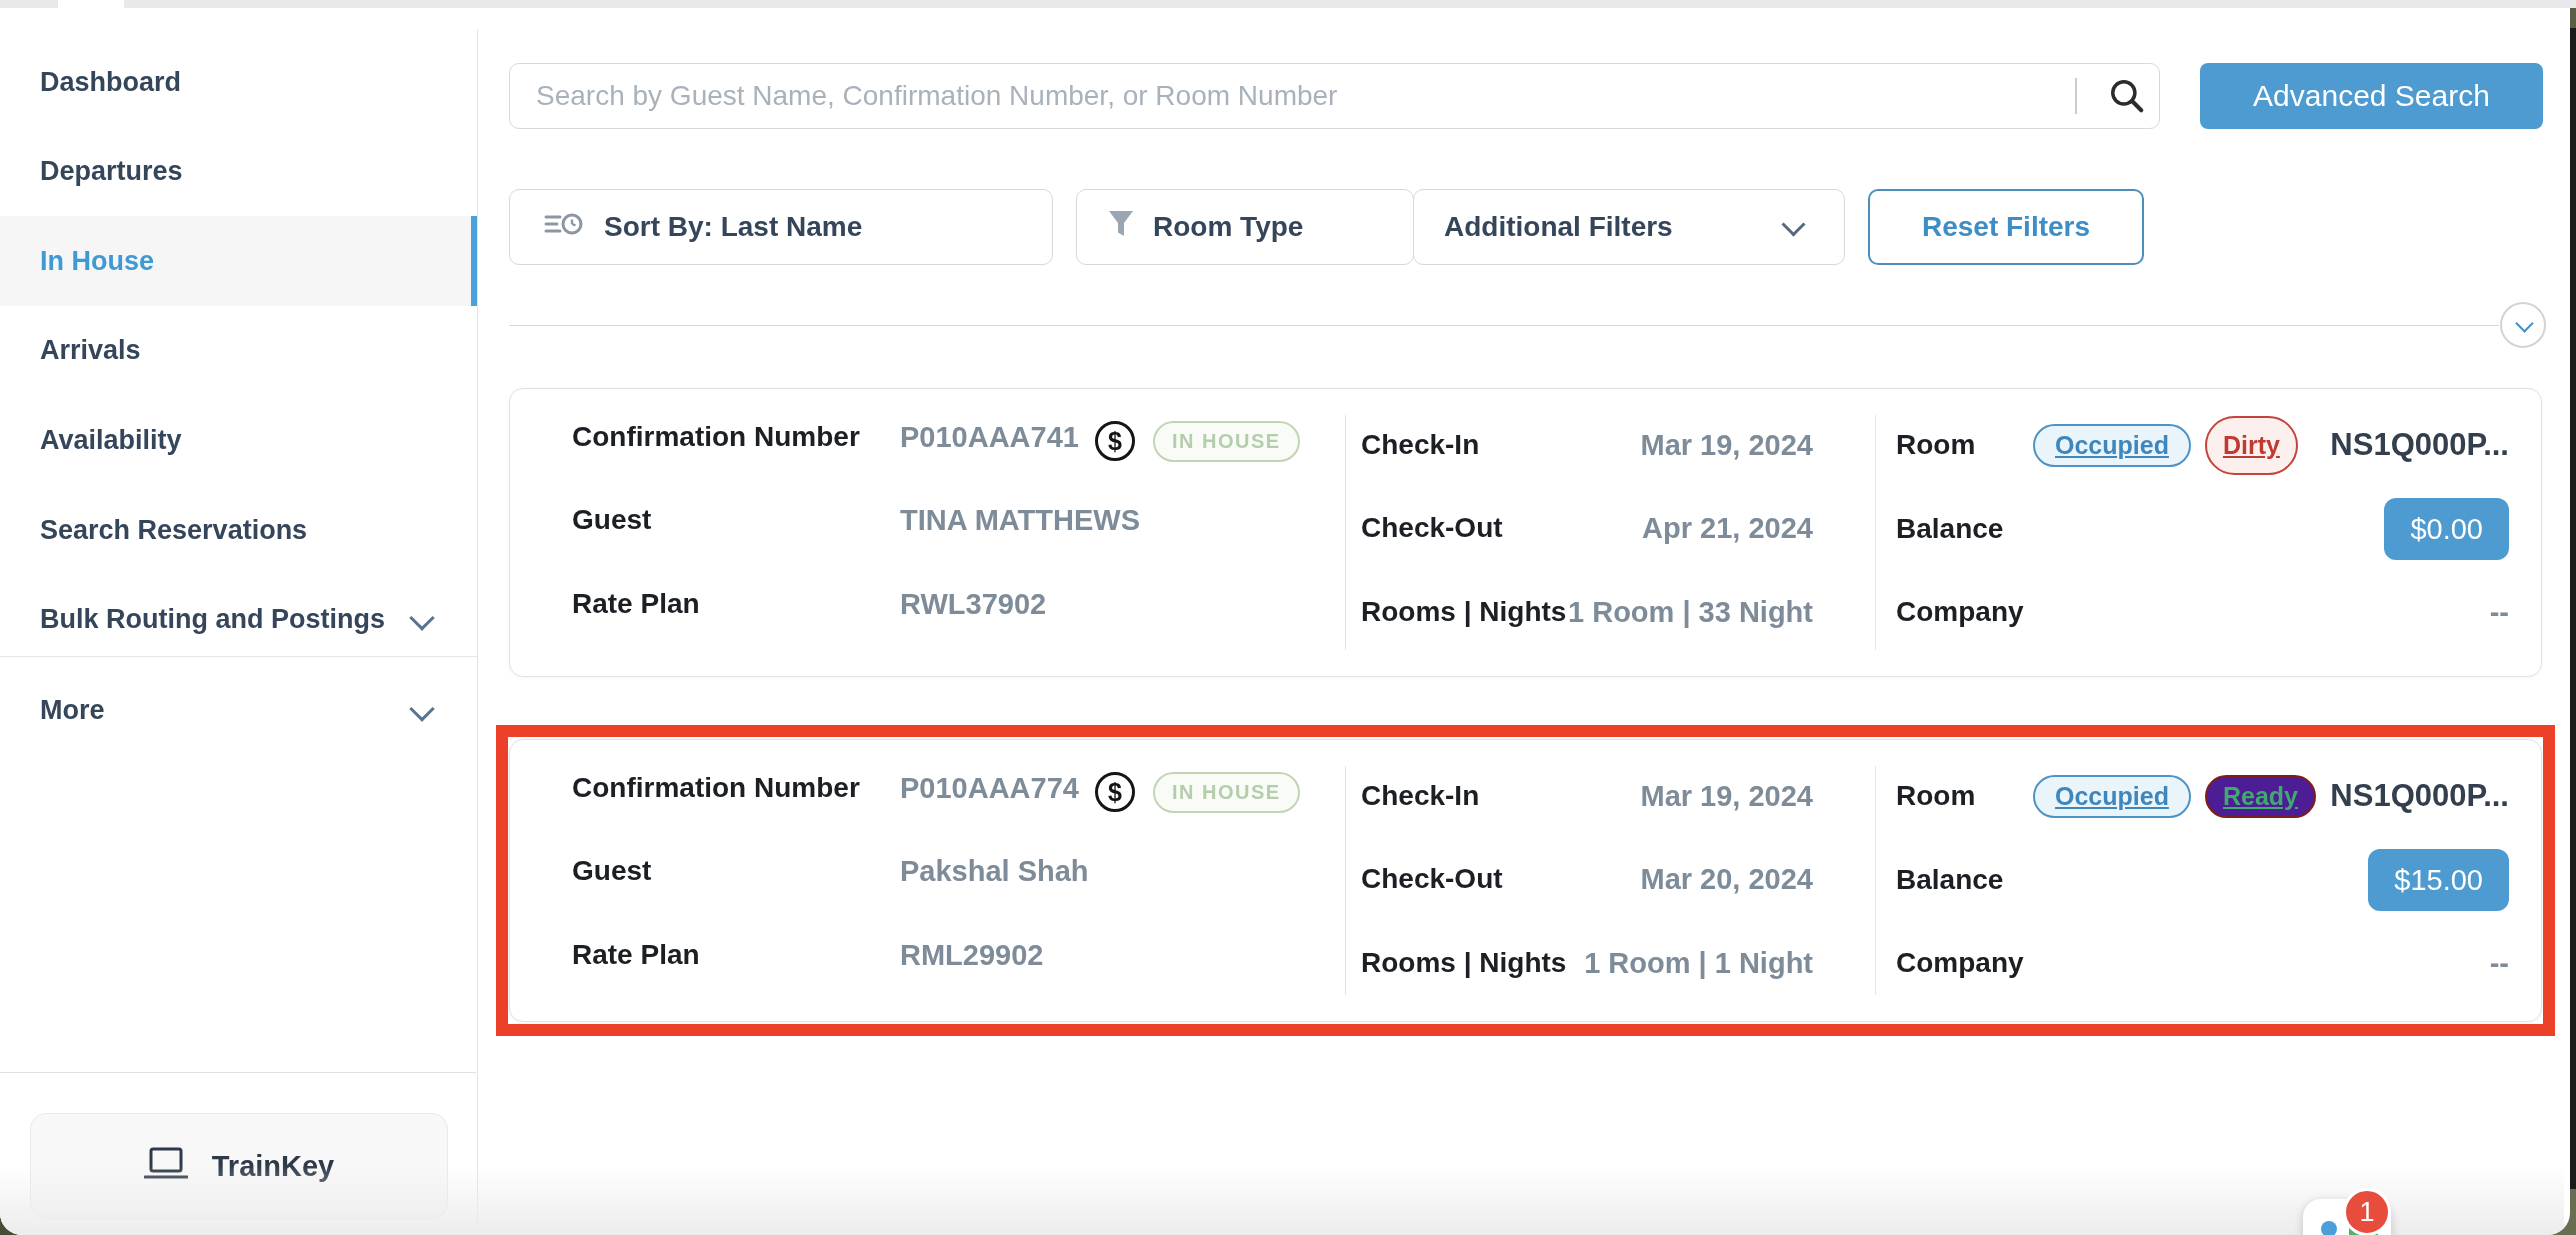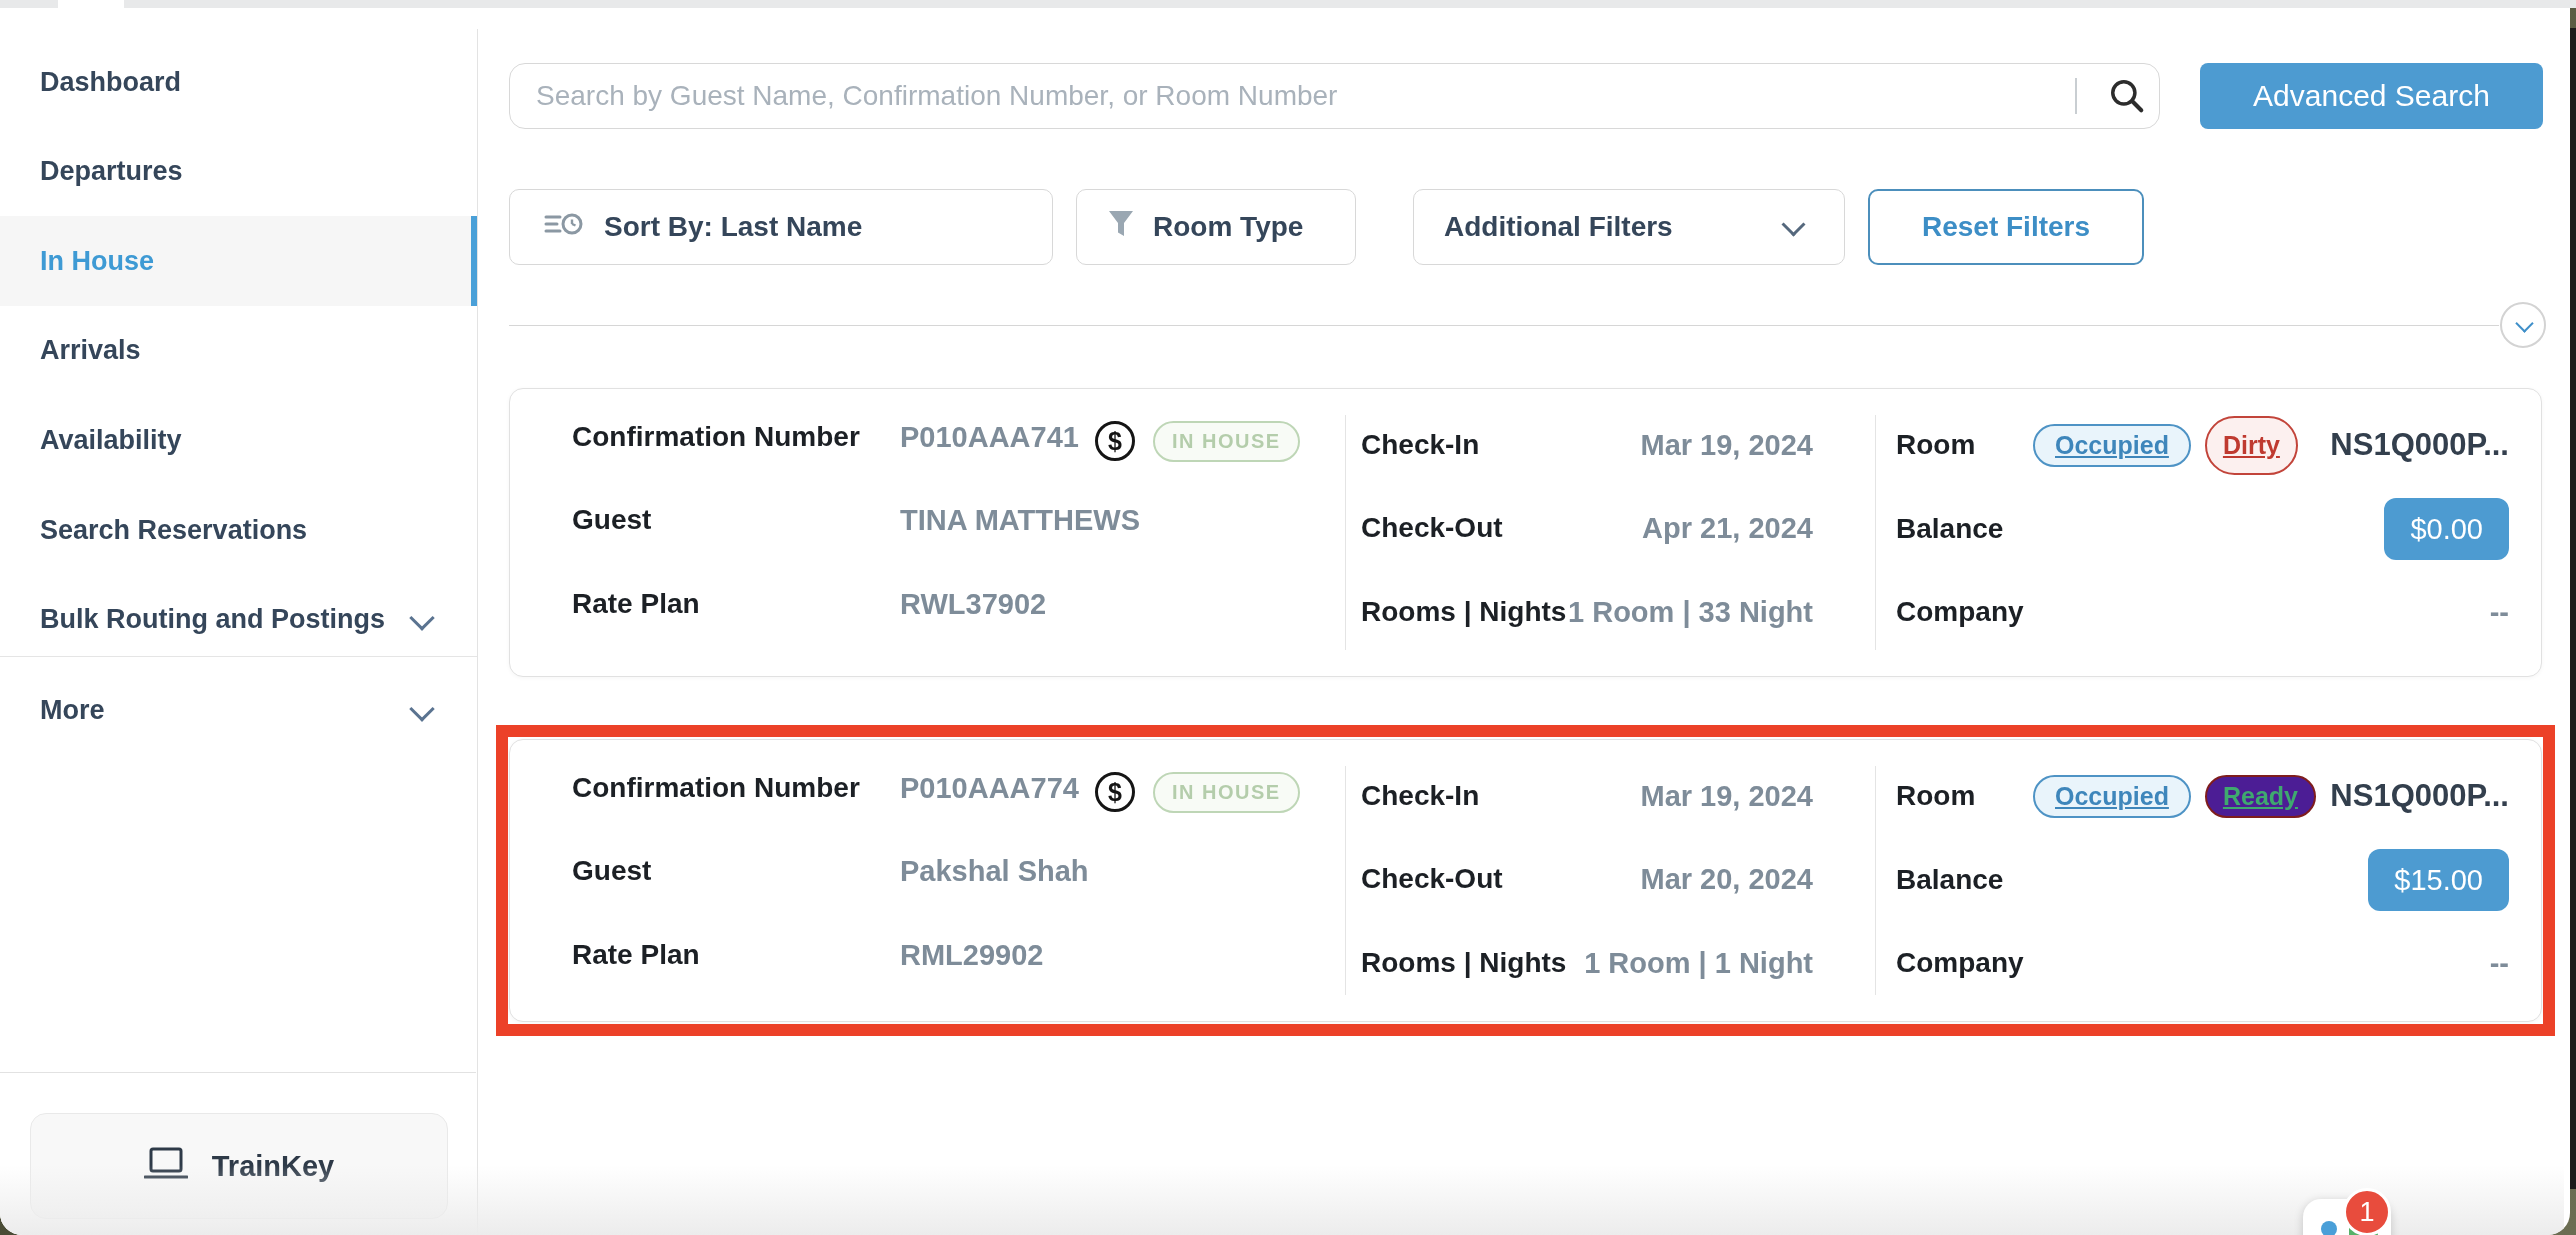--- a/index.html
+++ b/index.html
@@ -34,42 +34,42 @@
   .trainkey-btn{
     position:absolute;left:30px;top:1084px;width:418px;height:106px;background:#f8f8f8;
     border:1px solid #e9e9e9;border-radius:16px;display:flex;align-items:center;justify-content:center;
     gap:24px;cursor:pointer;box-sizing:border-box;
   }
   .trainkey-label{font-size:29px;font-weight:700;color:#2e3a48;}
 
   
   .search-box{
     position:absolute;left:509px;top:63px;width:1651px;height:66px;border:1px solid #d8d8d8;
-    border-radius:16px;display:flex;align-items:center;box-sizing:border-box;background:#fff;
+    border-radius:10px;display:flex;align-items:center;box-sizing:border-box;background:#fff;
   }
   .search-box input{
     flex:1;border:none;outline:none;font-size:28px;color:#444;padding:0 0 0 26px;
     font-family:"Liberation Sans", sans-serif;background:transparent;
   }
   .search-box input::placeholder{color:#a9b2bb;}
   .search-sep{width:2px;height:36px;background:#c9ced2;margin-right:18px;}
   .search-icon-wrap{width:64px;height:64px;display:flex;align-items:center;justify-content:center;cursor:pointer;}
   .adv-btn{
     position:absolute;left:2200px;top:63px;width:343px;height:66px;background:#4d9bd1;border:none;
     border-radius:8px;color:#fff;font-size:30px;display:flex;align-items:center;justify-content:center;
     cursor:pointer;font-family:"Liberation Sans", sans-serif;
   }
 
   
   .filter-btn{
     position:absolute;top:189px;height:76px;border:1px solid #d8d8d8;border-radius:10px;background:#fff;
     display:flex;align-items:center;box-sizing:border-box;font-size:28px;font-weight:600;color:#35465a;cursor:pointer;
   }
   .sort-btn{left:509px;width:544px;padding-left:34px;gap:20px;}
-  .roomtype-btn{left:1076px;width:280px;padding-left:30px;gap:18px;}
+  .roomtype-btn{left:1076px;width:338px;padding-left:30px;gap:18px;}
   .addfilters-btn{left:1413px;width:432px;padding-left:30px;}
   .addfilters-chevron{
     position:absolute;right:42px;top:26px;width:14px;height:14px;
     border-right:3px solid #55687d;border-bottom:3px solid #55687d;transform:rotate(45deg);
   }
   .reset-btn{
     position:absolute;left:1868px;top:189px;width:276px;height:76px;background:#fff;
     border:2px solid #4c8fbc;border-radius:10px;color:#3d8ec6;font-size:28px;font-weight:600;
     display:flex;align-items:center;justify-content:center;cursor:pointer;box-sizing:border-box;
   }

